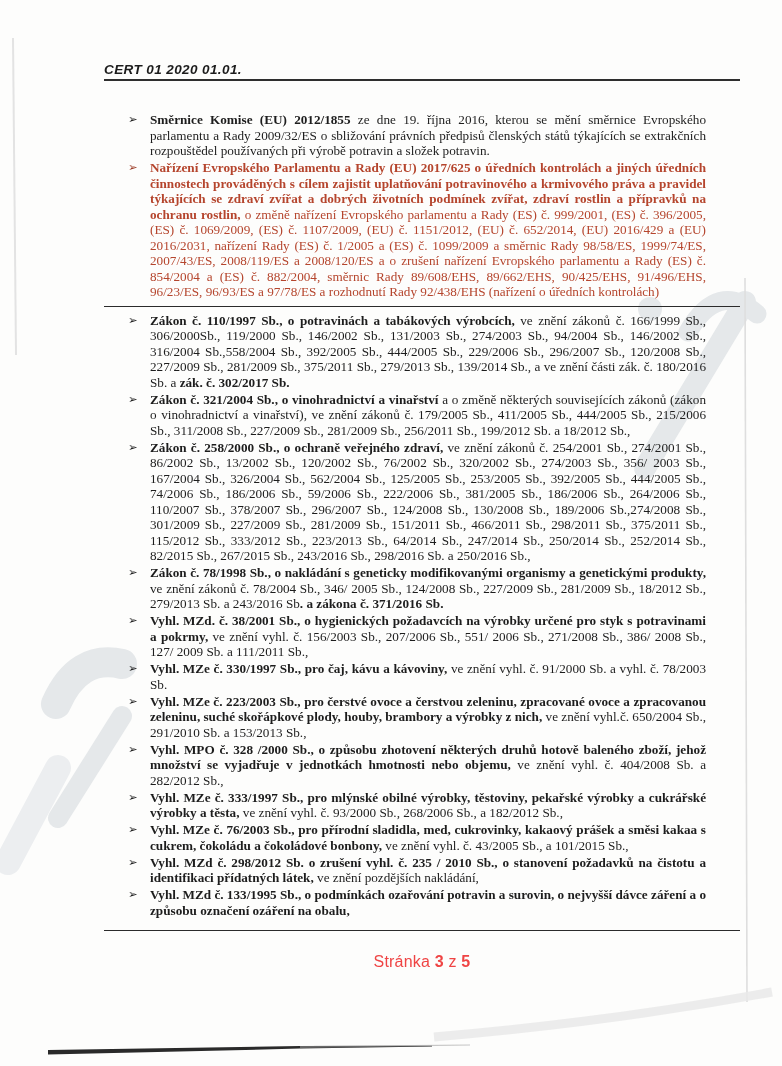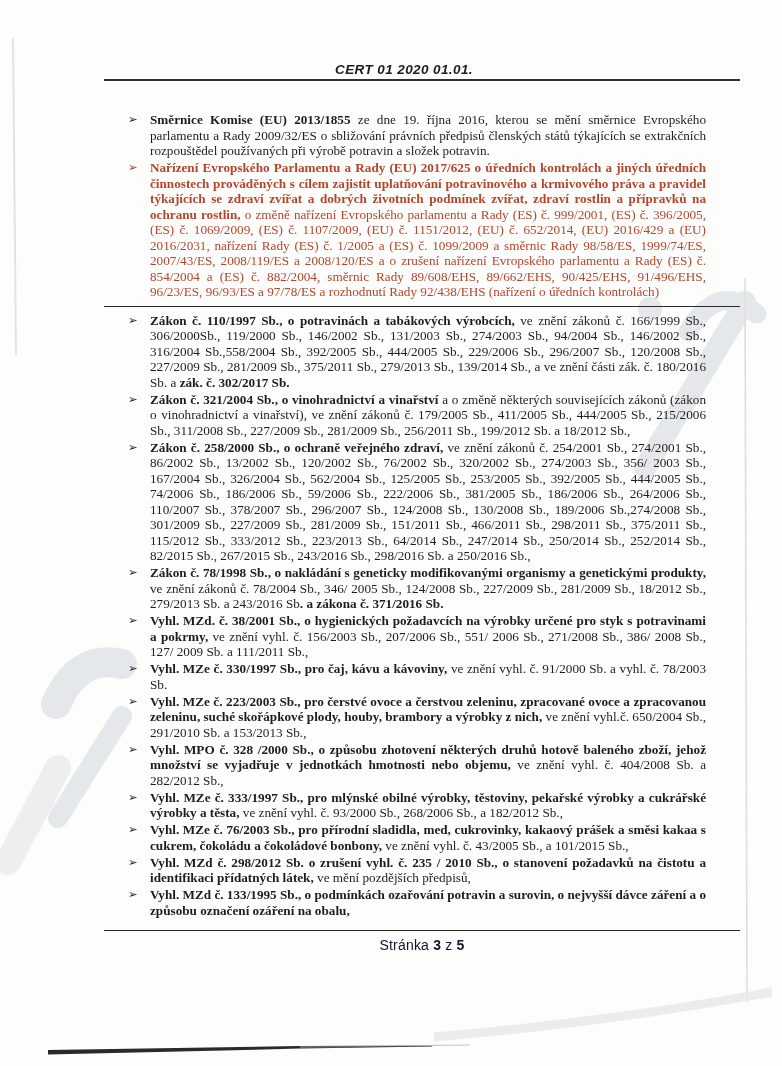--- a/index.html
+++ b/index.html
@@ -12,21 +12,21 @@
     font-family:"Liberation Serif", serif;
     color:#1d1d1d;
   }
   .artifacts{position:absolute;left:0;top:0;z-index:0;}
   .doc{
     position:relative;z-index:1;
     margin:0 42px 0 104px;   
     padding-top:62px;
   }
   .header-code{
-    text-align:center;
+    text-align:left;
     padding-right:36px;
     font-family:"Liberation Sans", sans-serif;
     font-weight:700;font-style:italic;
     font-size:13.5px;line-height:15px;
     letter-spacing:.4px;
     color:#1c1c1c;
   }
   .header-rule{border-top:2px solid #2e2e2e;margin-top:2px;}
   .list{margin-top:31px;}
   .item{
@@ -41,24 +41,24 @@
     font-size:11.5px;line-height:15.5px;
     color:#1a1a1a;
   }
   .item.red{color:#b5452d;}
   .item.red .bullet{color:#9c3c26;}
   .seg.b{font-weight:700;}
   .rule{border-top:1.5px solid #2b2b2b;margin:6px 0 6px 0;}
   .footer{margin-top:12px;}
   .footer-rule{border-top:1.5px solid #2b2b2b;}
   .footer-text{
-    margin-top:6px;
+    margin-top:22px;
     text-align:center;
     font-family:"Liberation Sans", sans-serif;
-    font-size:14px;color:#0f172a;
+    font-size:16px;color:#ef4444;
     letter-spacing:.2px;
   }
   .footer-text b{font-weight:700;}
 </style>
 </head>
 <body>
 
 <div class="scan">
 
   <svg class="artifacts" width="782" height="1066" viewBox="0 0 782 1066" aria-hidden="true">
@@ -83,34 +83,34 @@
   </svg>
 
   <div class="doc">
 
     <div class="header">
       <div class="header-code">CERT 01 2020 01.01.</div>
       <div class="header-rule"></div>
     </div>
 
     <div class="list">
-        <div class="item"><span class="bullet">➢</span><span class="seg b">Směrnice Komise (EU) 2013/1855</span><span class="seg"> ze dne 19. října 2016, kterou se mění směrnice Evropského parlamentu a Rady 2009/32/ES o sbližování právních předpisů členských států týkajících se extrakčních rozpouštědel používaných při výrobě potravin a složek potravin.</span></div>
+        <div class="item"><span class="bullet">➢</span><span class="seg b">Směrnice Komise (EU) 2012/1855</span><span class="seg"> ze dne 19. října 2016, kterou se mění směrnice Evropského parlamentu a Rady 2009/32/ES o sbližování právních předpisů členských států týkajících se extrakčních rozpouštědel používaných při výrobě potravin a složek potravin.</span></div>
         <div class="item red"><span class="bullet">➢</span><span class="seg b">Nařízení Evropského Parlamentu a Rady (EU) 2017/625 o úředních kontrolách a jiných úředních činnostech prováděných s cílem zajistit uplatňování potravinového a krmivového práva a pravidel týkajících se zdraví zvířat a dobrých životních podmínek zvířat, zdraví rostlin a přípravků na ochranu rostlin,</span><span class="seg"> o změně nařízení Evropského parlamentu a Rady (ES) č. 999/2001, (ES) č. 396/2005, (ES) č. 1069/2009, (ES) č. 1107/2009, (EU) č. 1151/2012, (EU) č. 652/2014, (EU) 2016/429 a (EU) 2016/2031, nařízení Rady (ES) č. 1/2005 a (ES) č. 1099/2009 a směrnic Rady 98/58/ES, 1999/74/ES, 2007/43/ES, 2008/119/ES a 2008/120/ES a o zrušení nařízení Evropského parlamentu a Rady (ES) č. 854/2004 a (ES) č. 882/2004, směrnic Rady 89/608/EHS, 89/662/EHS, 90/425/EHS, 91/496/EHS, 96/23/ES, 96/93/ES a 97/78/ES a rozhodnutí Rady 92/438/EHS (nařízení o úředních kontrolách)</span></div>
         <div class="rule"></div>
         <div class="item"><span class="bullet">➢</span><span class="seg b">Zákon č. 110/1997 Sb., o potravinách a tabákových výrobcích,</span><span class="seg"> ve znění zákonů č. 166/1999 Sb., 306/2000Sb., 119/2000 Sb., 146/2002 Sb., 131/2003 Sb., 274/2003 Sb., 94/2004 Sb., 146/2002 Sb., 316/2004 Sb.,558/2004 Sb., 392/2005 Sb., 444/2005 Sb., 229/2006 Sb., 296/2007 Sb., 120/2008 Sb., 227/2009 Sb., 281/2009 Sb., 375/2011 Sb., 279/2013 Sb., 139/2014 Sb., a ve znění části zák. č. 180/2016 Sb. a </span><span class="seg b">zák. č. 302/2017 Sb.</span></div>
         <div class="item"><span class="bullet">➢</span><span class="seg b">Zákon č. 321/2004 Sb., o vinohradnictví a vinařství</span><span class="seg"> a o změně některých souvisejících zákonů (zákon o vinohradnictví a vinařství), ve znění zákonů č. 179/2005 Sb., 411/2005 Sb., 444/2005 Sb., 215/2006 Sb., 311/2008 Sb., 227/2009 Sb., 281/2009 Sb., 256/2011 Sb., 199/2012 Sb. a 18/2012 Sb.,</span></div>
         <div class="item"><span class="bullet">➢</span><span class="seg b">Zákon č. 258/2000 Sb., o ochraně veřejného zdraví,</span><span class="seg"> ve znění zákonů č. 254/2001 Sb., 274/2001 Sb., 86/2002 Sb., 13/2002 Sb., 120/2002 Sb., 76/2002 Sb., 320/2002 Sb., 274/2003 Sb., 356/ 2003 Sb., 167/2004 Sb., 326/2004 Sb., 562/2004 Sb., 125/2005 Sb., 253/2005 Sb., 392/2005 Sb., 444/2005 Sb., 74/2006 Sb., 186/2006 Sb., 59/2006 Sb., 222/2006 Sb., 381/2005 Sb., 186/2006 Sb., 264/2006 Sb., 110/2007 Sb., 378/2007 Sb., 296/2007 Sb., 124/2008 Sb., 130/2008 Sb., 189/2006 Sb.,274/2008 Sb., 301/2009 Sb., 227/2009 Sb., 281/2009 Sb., 151/2011 Sb., 466/2011 Sb., 298/2011 Sb., 375/2011 Sb., 115/2012 Sb., 333/2012 Sb., 223/2013 Sb., 64/2014 Sb., 247/2014 Sb., 250/2014 Sb., 252/2014 Sb., 82/2015 Sb., 267/2015 Sb., 243/2016 Sb., 298/2016 Sb. a 250/2016 Sb.,</span></div>
         <div class="item"><span class="bullet">➢</span><span class="seg b">Zákon č. 78/1998 Sb., o nakládání s geneticky modifikovanými organismy a genetickými produkty,</span><span class="seg"> ve znění zákonů č. 78/2004 Sb., 346/ 2005 Sb., 124/2008 Sb., 227/2009 Sb., 281/2009 Sb., 18/2012 Sb., 279/2013 Sb. a 243/2016 Sb</span><span class="seg b">. a zákona č. 371/2016 Sb.</span></div>
         <div class="item"><span class="bullet">➢</span><span class="seg b">Vyhl. MZd. č. 38/2001 Sb., o hygienických požadavcích na výrobky určené pro styk s potravinami a pokrmy,</span><span class="seg"> ve znění vyhl. č. 156/2003 Sb., 207/2006 Sb., 551/ 2006 Sb., 271/2008 Sb., 386/ 2008 Sb., 127/ 2009 Sb. a 111/2011 Sb.,</span></div>
         <div class="item"><span class="bullet">➢</span><span class="seg b">Vyhl. MZe č. 330/1997 Sb., pro čaj, kávu a kávoviny,</span><span class="seg"> ve znění vyhl. č. 91/2000 Sb. a vyhl. č. 78/2003 Sb.</span></div>
         <div class="item"><span class="bullet">➢</span><span class="seg b">Vyhl. MZe č. 223/2003 Sb., pro čerstvé ovoce a čerstvou zeleninu, zpracované ovoce a zpracovanou zeleninu, suché skořápkové plody, houby, brambory a výrobky z nich,</span><span class="seg"> ve znění vyhl.č. 650/2004 Sb., 291/2010 Sb. a 153/2013 Sb.,</span></div>
         <div class="item"><span class="bullet">➢</span><span class="seg b">Vyhl. MPO č. 328 /2000 Sb., o způsobu zhotovení některých druhů hotově baleného zboží, jehož množství se vyjadřuje v jednotkách hmotnosti nebo objemu,</span><span class="seg"> ve znění vyhl. č. 404/2008 Sb. a 282/2012 Sb.,</span></div>
         <div class="item"><span class="bullet">➢</span><span class="seg b">Vyhl. MZe č. 333/1997 Sb., pro mlýnské obilné výrobky, těstoviny, pekařské výrobky a cukrářské výrobky a těsta,</span><span class="seg"> ve znění vyhl. č. 93/2000 Sb., 268/2006 Sb., a 182/2012 Sb.,</span></div>
         <div class="item"><span class="bullet">➢</span><span class="seg b">Vyhl. MZe č. 76/2003 Sb., pro přírodní sladidla, med, cukrovinky, kakaový prášek a směsi kakaa s cukrem, čokoládu a čokoládové bonbony,</span><span class="seg"> ve znění vyhl. č. 43/2005 Sb., a 101/2015 Sb.,</span></div>
-        <div class="item"><span class="bullet">➢</span><span class="seg b">Vyhl. MZd č. 298/2012 Sb. o zrušení vyhl. č. 235 / 2010 Sb., o stanovení požadavků na čistotu a identifikaci přídatných látek,</span><span class="seg"> ve mění pozdějších předpisů,</span></div>
+        <div class="item"><span class="bullet">➢</span><span class="seg b">Vyhl. MZd č. 298/2012 Sb. o zrušení vyhl. č. 235 / 2010 Sb., o stanovení požadavků na čistotu a identifikaci přídatných látek,</span><span class="seg"> ve znění pozdějších nakládání,</span></div>
         <div class="item"><span class="bullet">➢</span><span class="seg b">Vyhl. MZd č. 133/1995 Sb., o podmínkách ozařování potravin a surovin, o nejvyšší dávce záření a o způsobu označení ozáření na obalu,</span></div>
       </div>
 
     <div class="footer">
       <div class="footer-rule"></div>
       <div class="footer-text">
         <span>Stránka</span>
         <b>3</b>
         <span>z</span>
         <b>5</b>

